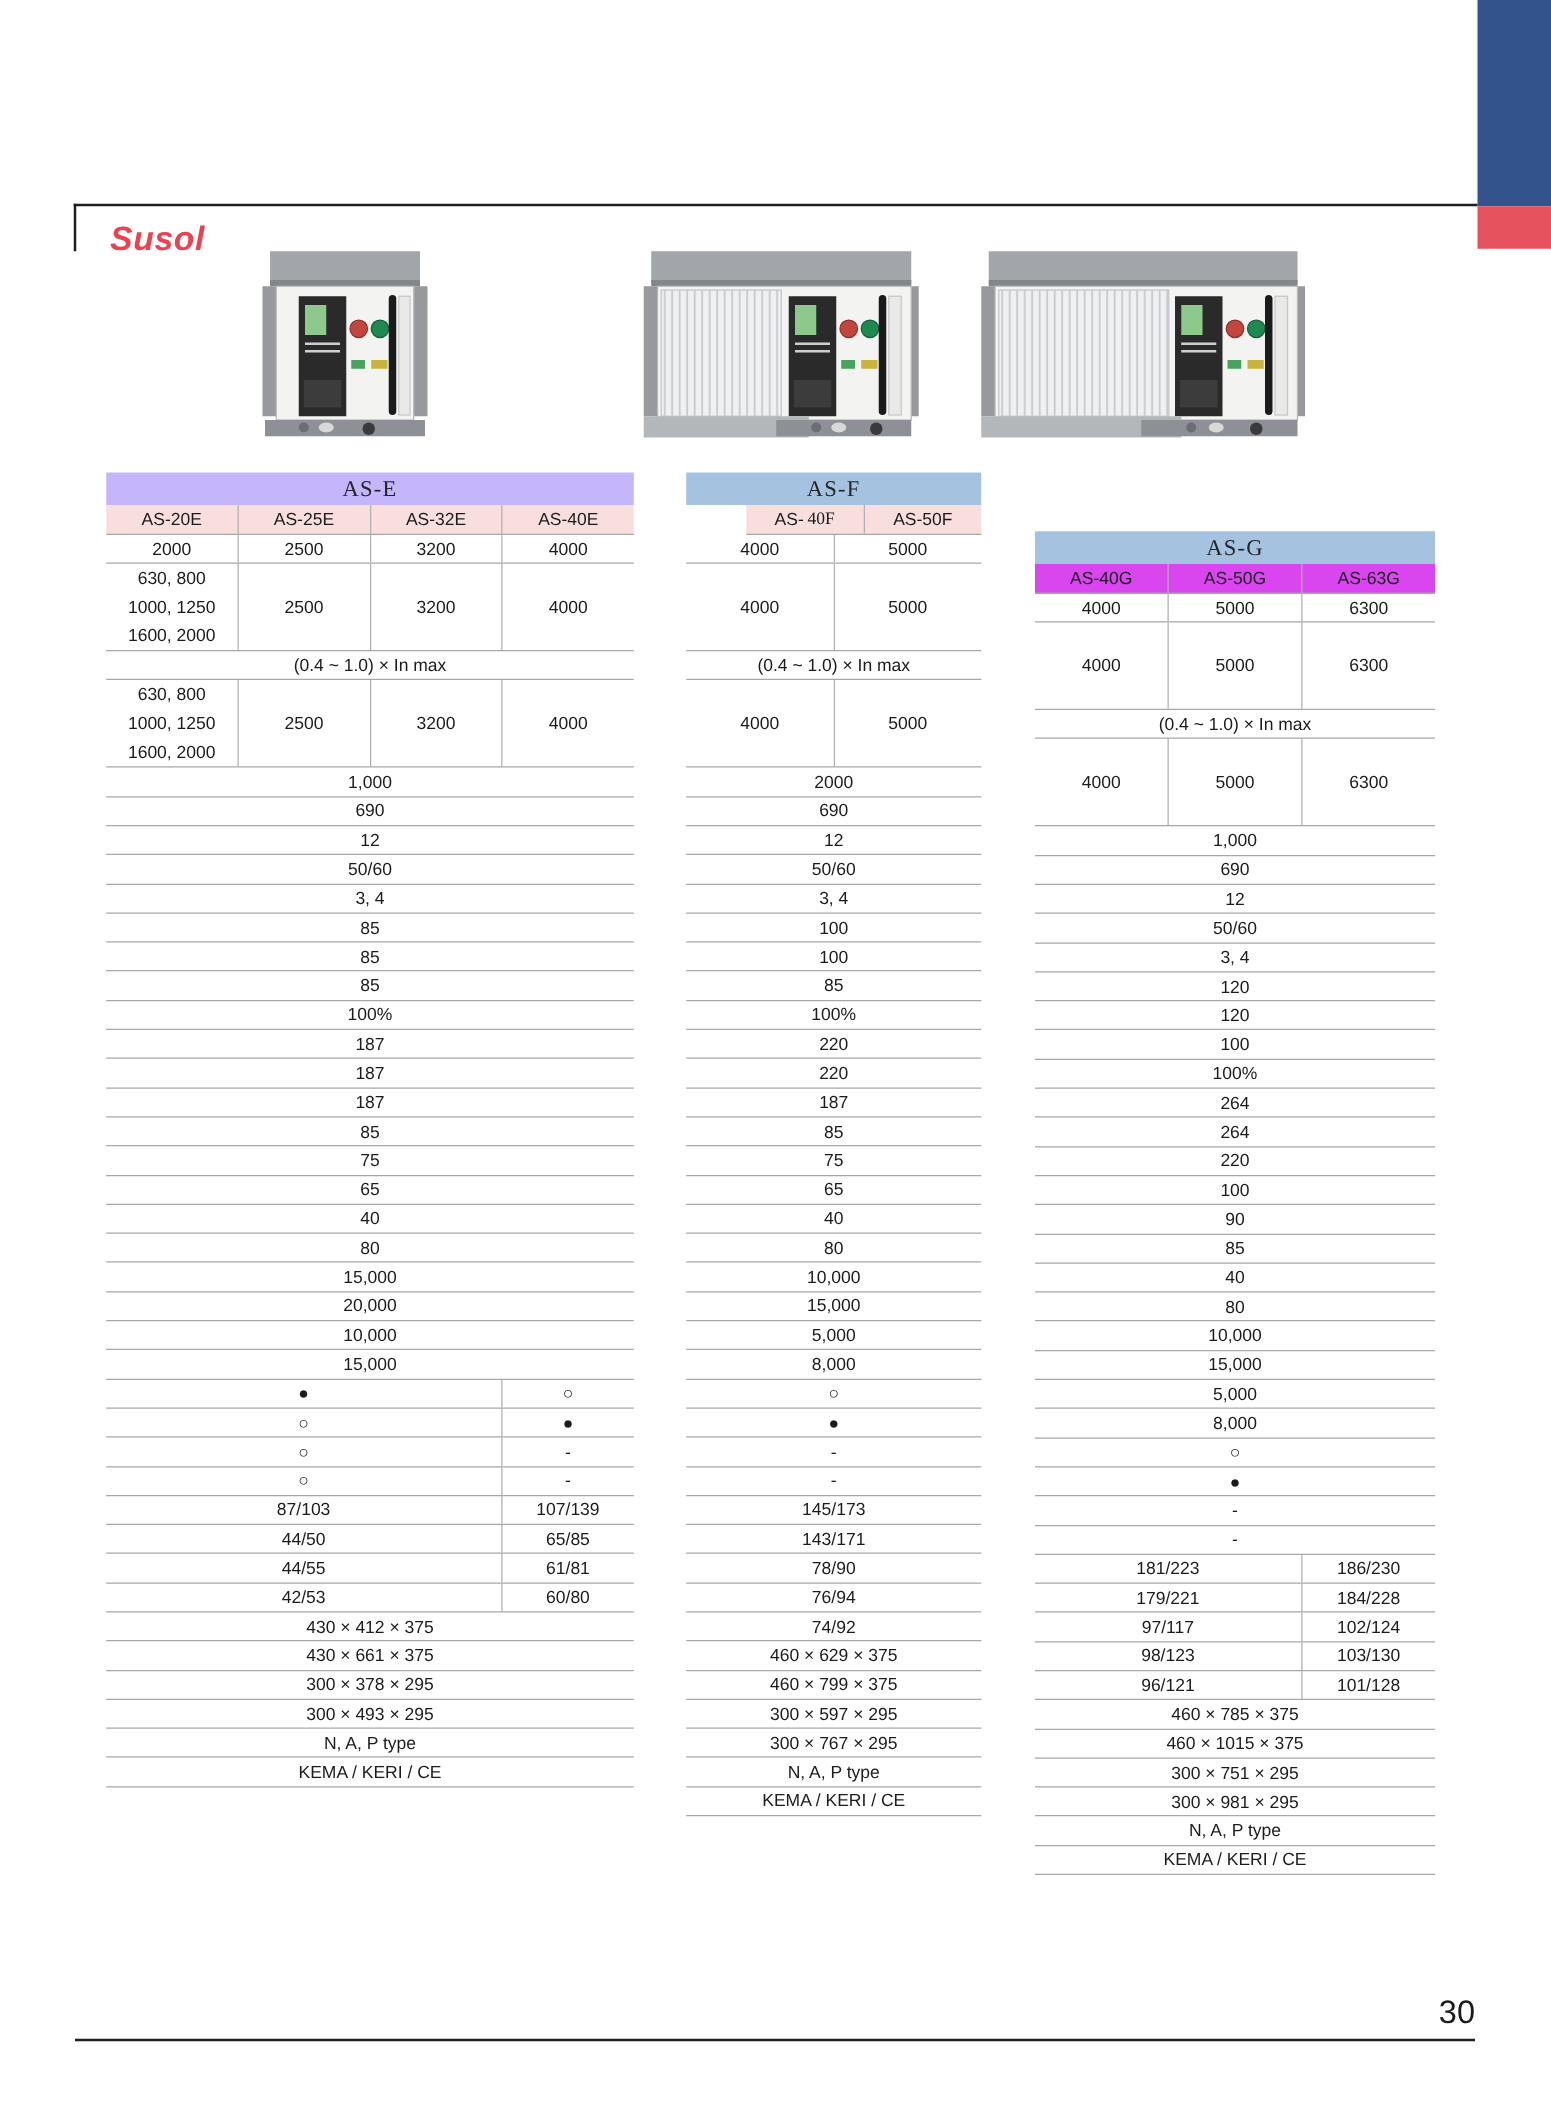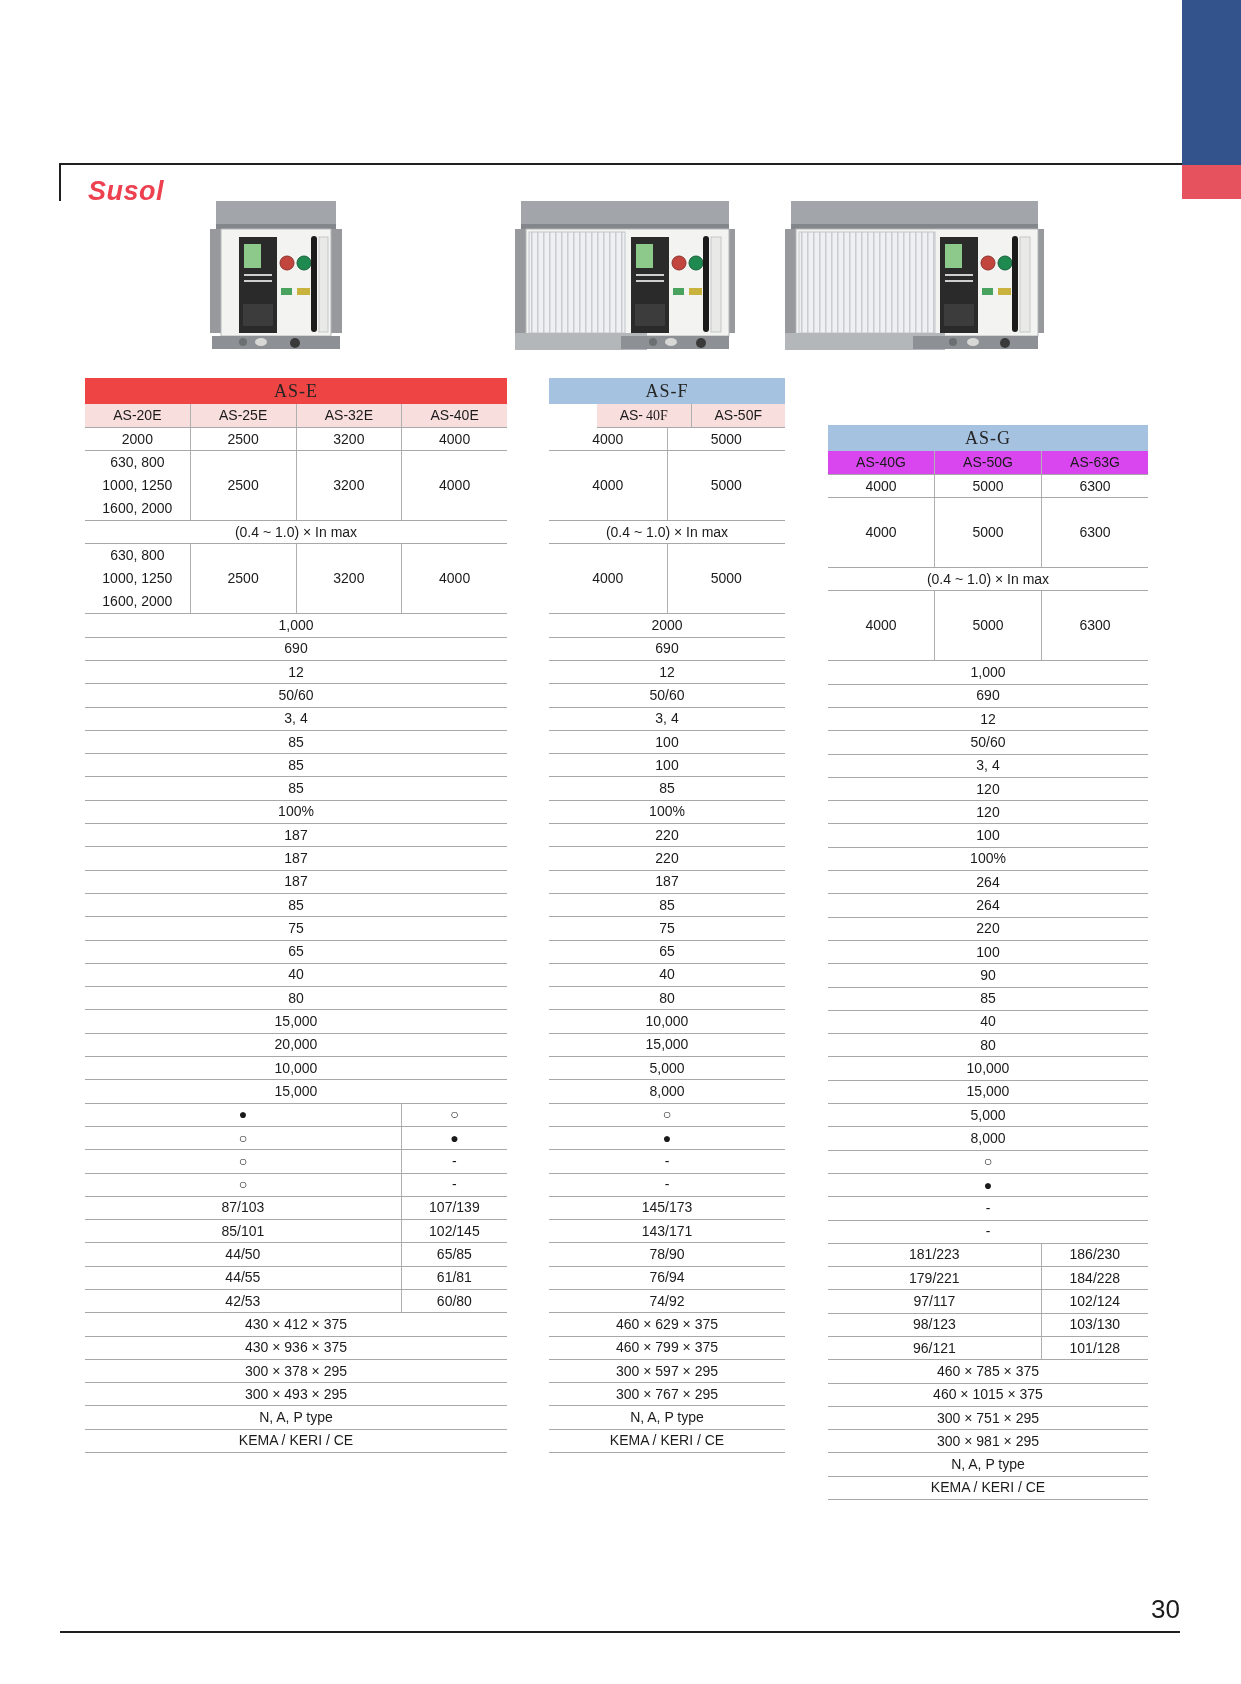--- a/index.html
+++ b/index.html
@@ -136,21 +136,21 @@
     <rect x="229" y="40" width="6" height="96" rx="3" fill="#1b1b1b"></rect>
     <rect x="237" y="41" width="10" height="95" fill="#e9e9e7" stroke="#c5c8ca"></rect>
     <rect x="2" y="137" width="160" height="17" fill="#b4b7b9"></rect>
     <rect x="130" y="140" width="125" height="13" fill="#8d9094"></rect>
     <circle cx="170" cy="146" r="4" fill="#6c6f72"></circle>
     <ellipse cx="190" cy="146" rx="6" ry="4" fill="#d8d8d6"></ellipse>
     <circle cx="222" cy="147" r="5" fill="#3a3a3a"></circle>
   </svg>
 
   <div class="spec-table" id="table-0">
-      <div class="t-title" style="background: #ef4444;">AS-E</div>
+      <div class="t-title" style="background: #c4b5fd;">AS-E</div>
       <div class="t-row t-head" style="background: rgb(249, 222, 222);">
         <div class="t-cell hrow">AS-20E</div>
         <div class="t-cell hrow">AS-25E</div>
         <div class="t-cell hrow">AS-32E</div>
         <div class="t-cell hrow">AS-40E</div>
       </div>
       <div class="t-row">
         <div class="t-cell">2000</div>
         <div class="t-cell">2500</div>
         <div class="t-cell">3200</div>
@@ -256,40 +256,36 @@
       </div>
       <div class="t-row">
         <div class="t-cell" style="flex: 3 1 0px;">○</div>
         <div class="t-cell" style="flex: 1 1 0px;">-</div>
       </div>
       <div class="t-row">
         <div class="t-cell" style="flex: 3 1 0px;">87/103</div>
         <div class="t-cell" style="flex: 1 1 0px;">107/139</div>
       </div>
       <div class="t-row">
-        <div class="t-cell" style="flex: 3 1 0px;">85/101</div>
-        <div class="t-cell" style="flex: 1 1 0px;">102/145</div>
-      </div>
-      <div class="t-row">
         <div class="t-cell" style="flex: 3 1 0px;">44/50</div>
         <div class="t-cell" style="flex: 1 1 0px;">65/85</div>
       </div>
       <div class="t-row">
         <div class="t-cell" style="flex: 3 1 0px;">44/55</div>
         <div class="t-cell" style="flex: 1 1 0px;">61/81</div>
       </div>
       <div class="t-row">
         <div class="t-cell" style="flex: 3 1 0px;">42/53</div>
         <div class="t-cell" style="flex: 1 1 0px;">60/80</div>
       </div>
       <div class="t-row span">
         <div class="t-cell">430 × 412 × 375</div>
       </div>
       <div class="t-row span">
-        <div class="t-cell">430 × 936 × 375</div>
+        <div class="t-cell">430 × 661 × 375</div>
       </div>
       <div class="t-row span">
         <div class="t-cell">300 × 378 × 295</div>
       </div>
       <div class="t-row span">
         <div class="t-cell">300 × 493 × 295</div>
       </div>
       <div class="t-row span">
         <div class="t-cell">N, A, P type</div>
       </div>

